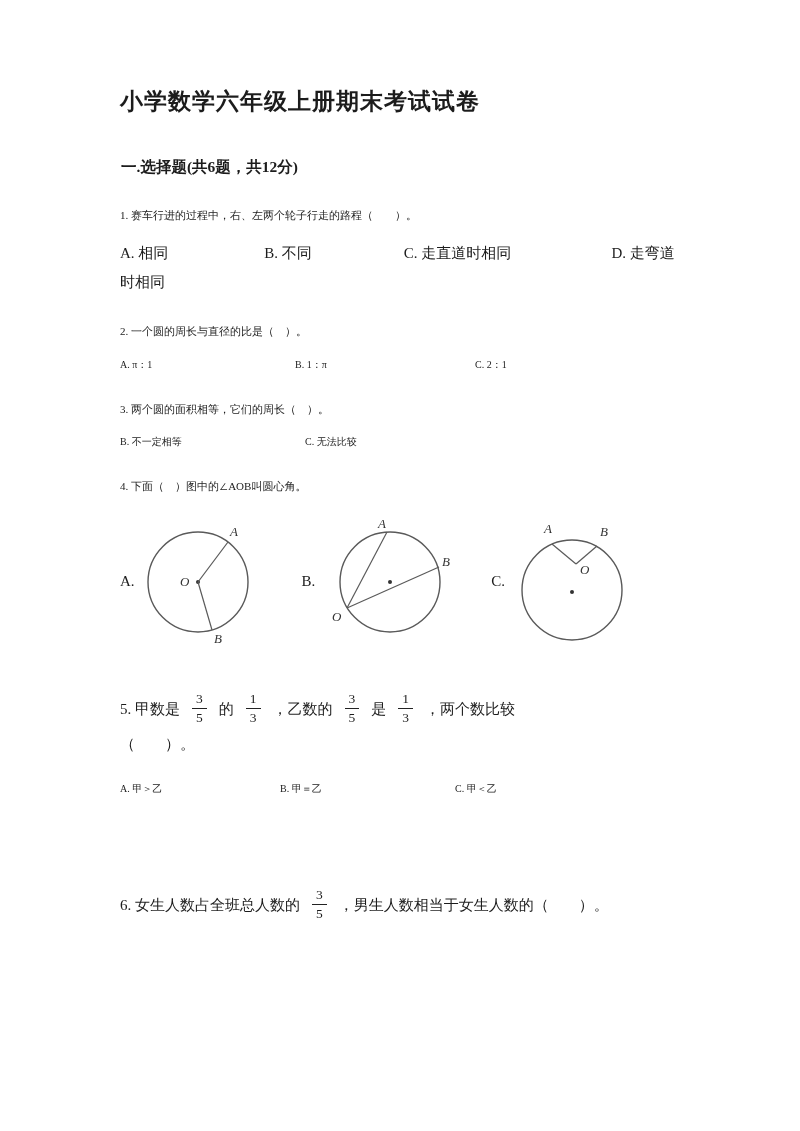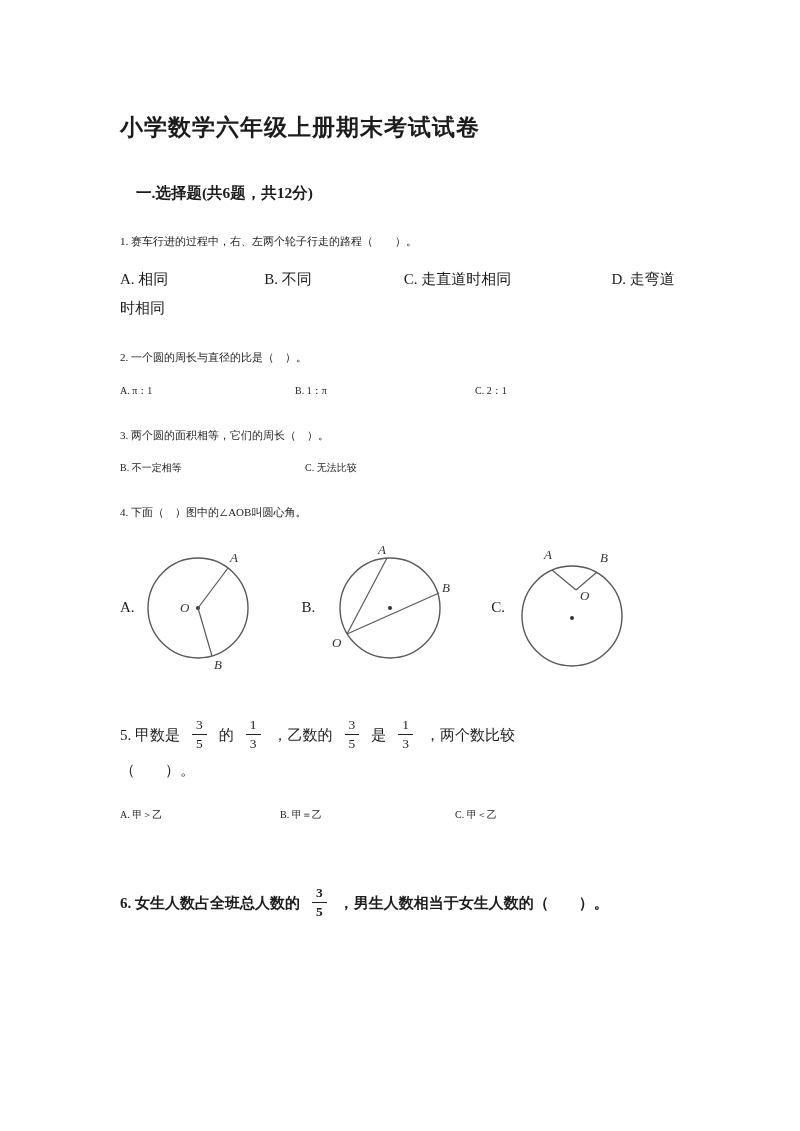--- a/index.html
+++ b/index.html
@@ -6,33 +6,33 @@
   body{
     width:800px;
     font-family:"Liberation Serif", serif;
     color:#1c1c1c;
     -webkit-font-smoothing:antialiased;
   }
   .page{
     width:800px;
     min-height:1131px;
     box-sizing:border-box;
-    padding:112px 120px 40px 120px;
+    padding:86px 120px 40px 120px;
     background:#ffffff;
   }
   .title{
     font-size:23px;
     font-weight:bold;
     margin:0 0 40px 0;
     letter-spacing:1px;
   }
   .section-header{
     font-size:15.5px;
     font-weight:bold;
-    margin:0 0 28px 16px;
+    margin:0 0 28px 1px;
   }
   .qblock{margin:0 0 26px 0;}
   .stem{
     font-size:11px;
     line-height:1.75;
     margin:0 0 14px 0;
   }
   
   .opts-grid{
     display:grid;
@@ -94,21 +94,21 @@
   .fnum{
     border-bottom:1.2px solid #222;
     padding:0 4px 1px 4px;
   }
   .fden{padding-top:1px;}
   .stem-line2{
     font-size:15px;
     margin:6px 0 26px 0;
   }
   .q5-opts{margin-top:10px;}
-  .q6{margin-top:60px;font-weight:bold;}
+  .q6{margin-top:88px;}
 </style>
 </head>
 <body>
 
 <div class="page">
 
   <h1 class="title">小学数学六年级上册期末考试试卷</h1>
 
   <h2 class="section-header">一.选择题(共6题，共12分)</h2>
 

